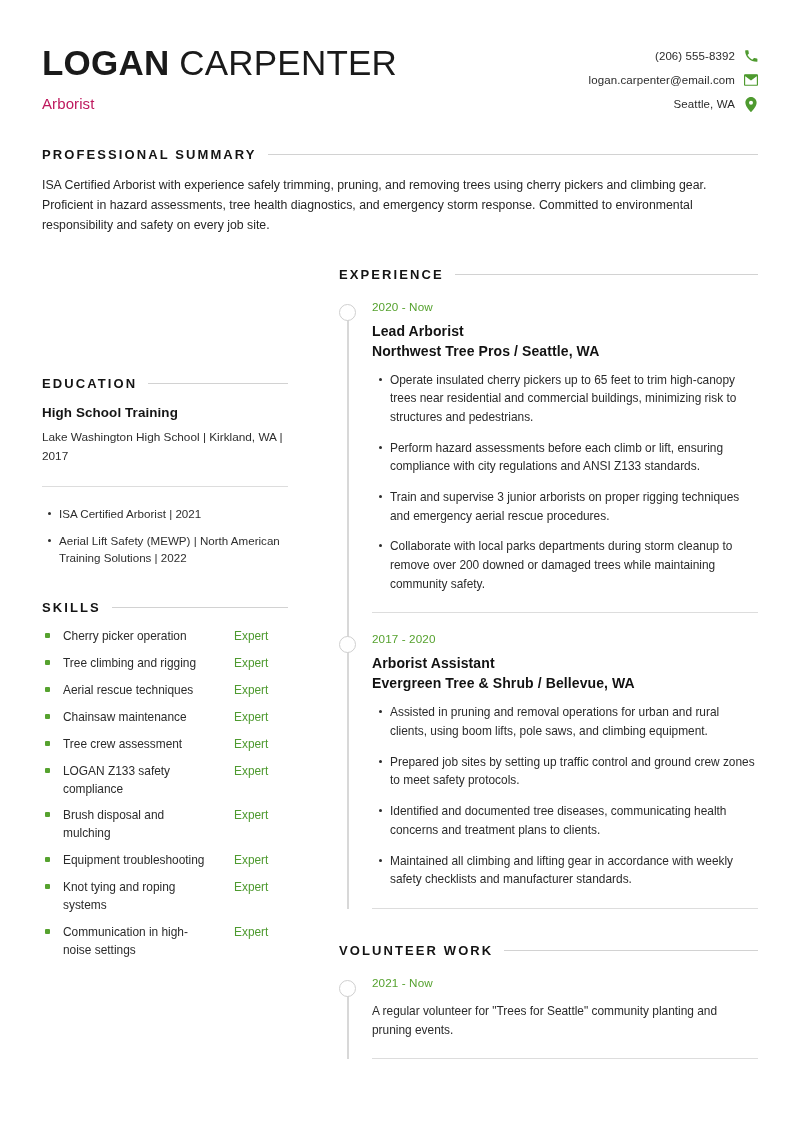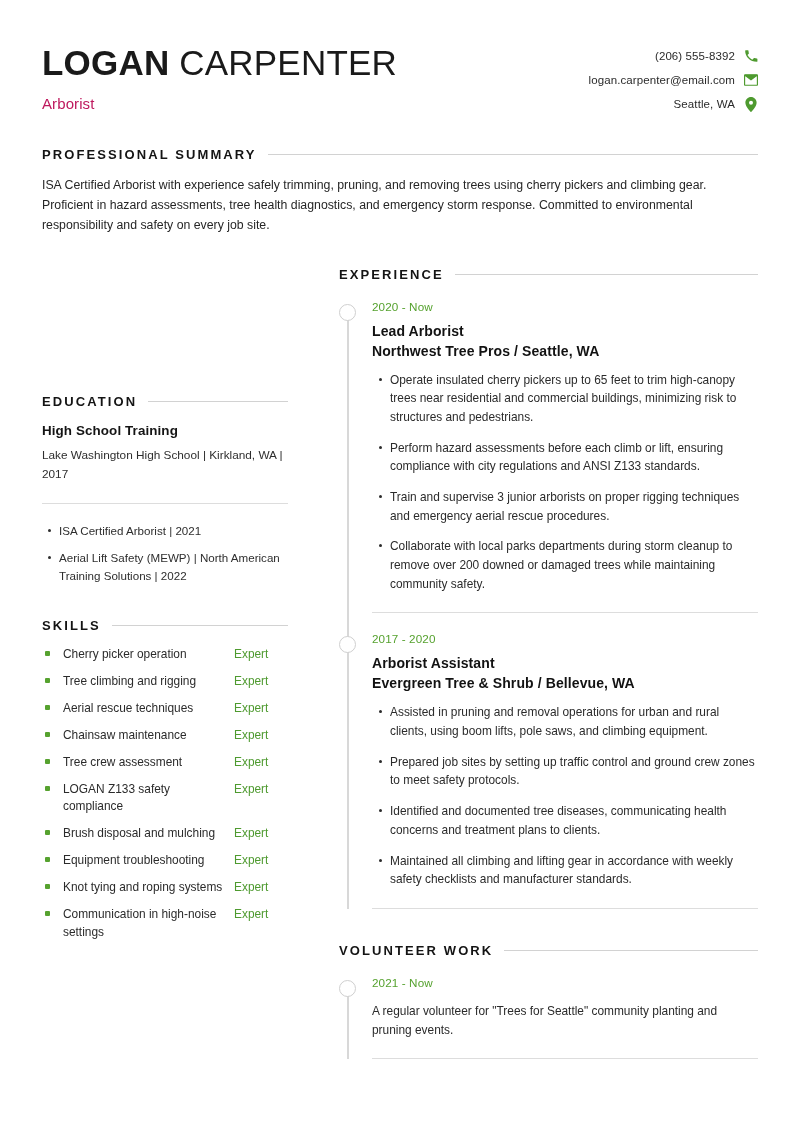--- a/index.html
+++ b/index.html
@@ -173,21 +173,21 @@
     height: 5px;
     border-radius: 1px;
     background: #56a22f;
     margin: 5px 13px 0 3px;
   }
   .skill-name {
     flex: 1 1 auto;
     font-size: 11.9px;
     line-height: 1.5;
     color: #2b2b2b;
-    padding-right: 2px;
+    padding-right: 20px;
     word-break: break-word;
   }
   .skill-level {
     flex: 0 0 auto;
     width: 54px;
     text-align: left;
     font-size: 11.9px;
     line-height: 1.5;
     color: #4e9a2f;
   }

